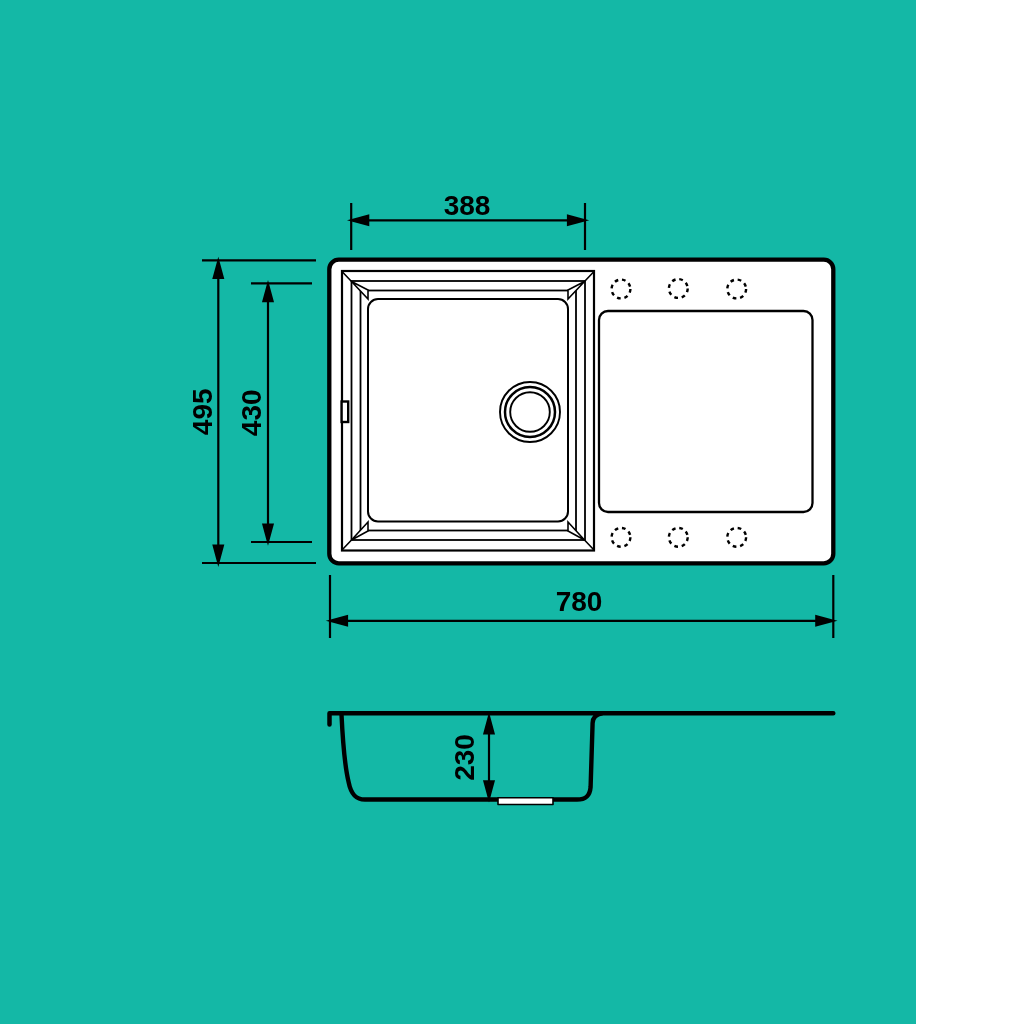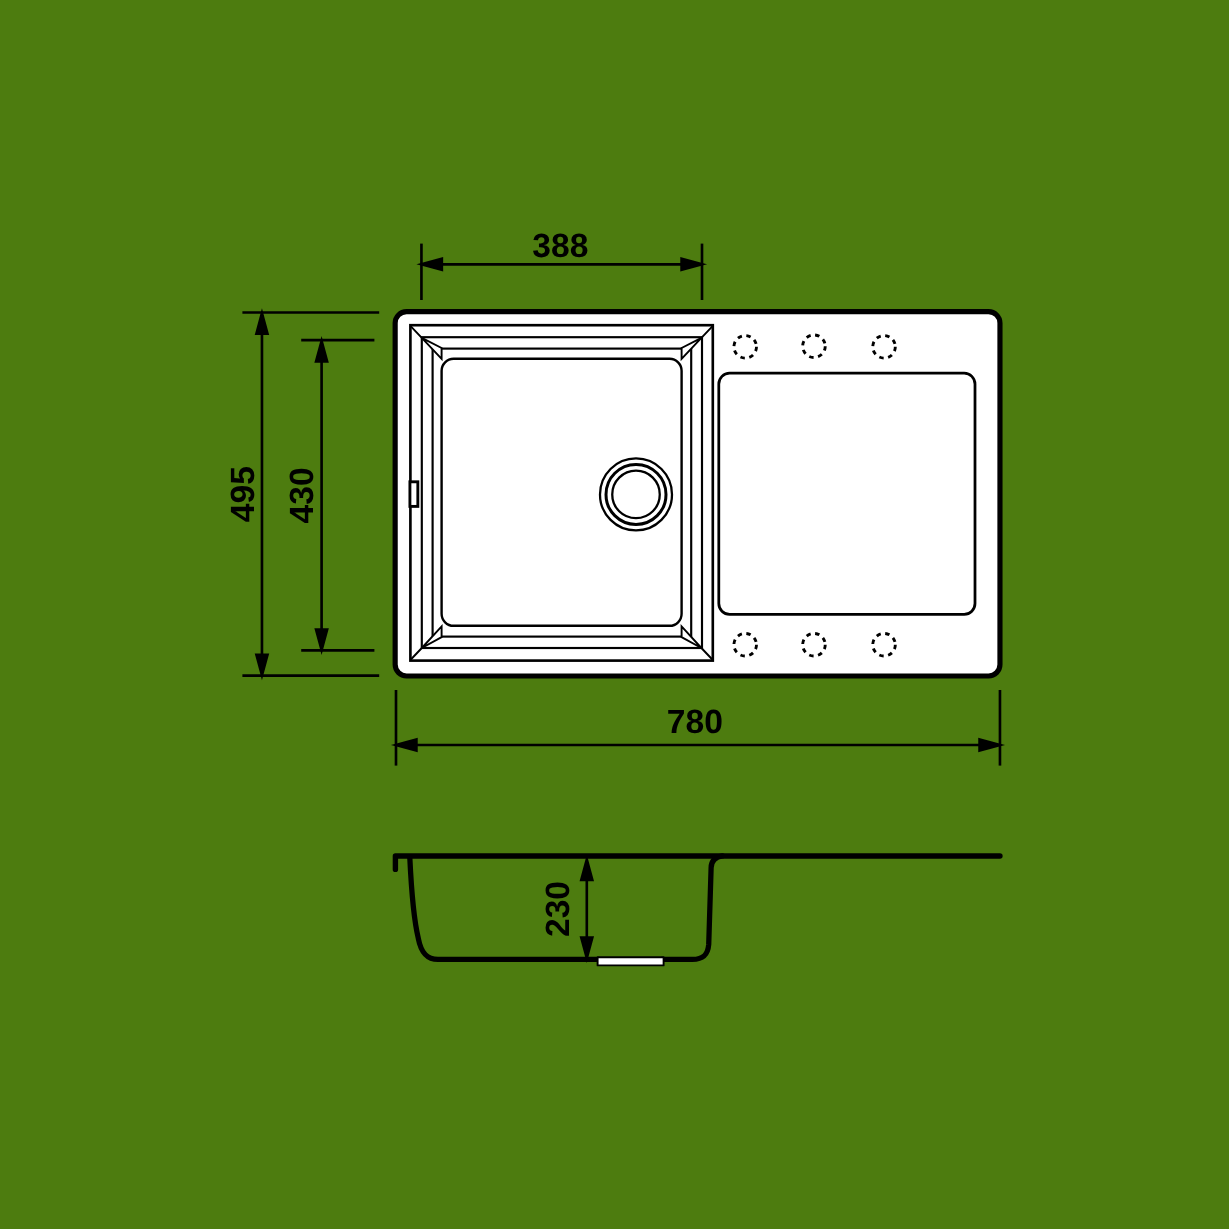--- a/index.html
+++ b/index.html
@@ -1,16 +1,16 @@
 <!DOCTYPE html>
 <html><head>
 <meta charset="utf-8">
 <style>
   html,body{margin:0;padding:0;background:#fff;}
-  .page{position:relative;width:1024px;height:1024px;background:#4d7c0f;overflow:hidden;
+  .page{position:relative;width:916px;height:1024px;background:#14b8a6;overflow:hidden;
         font-family:"Liberation Sans", sans-serif;}
   svg{position:absolute;left:0;top:0;}
   .dim-text{font-family:"Liberation Sans", sans-serif;font-weight:700;font-size:28px;fill:#000;}
 </style>
 </head>
 <body>
 
 <div class="page">
 <svg width="1024" height="1024" viewBox="0 0 1024 1024">
 

